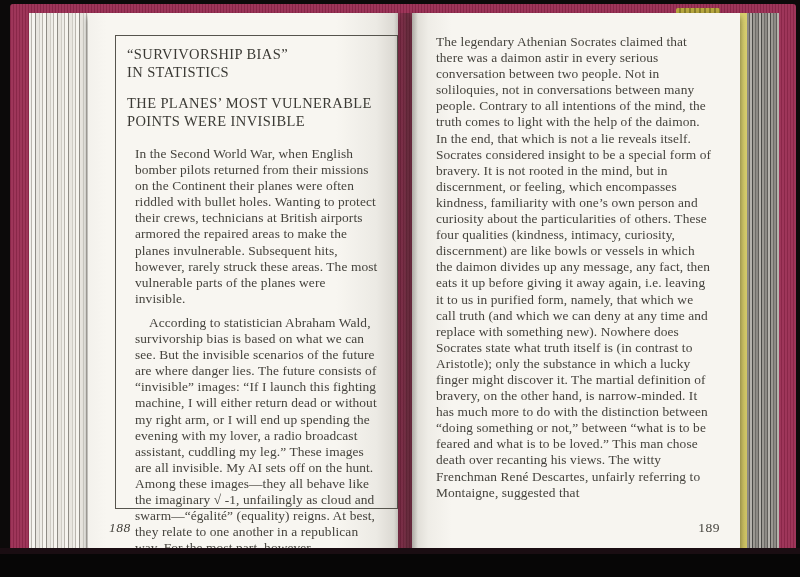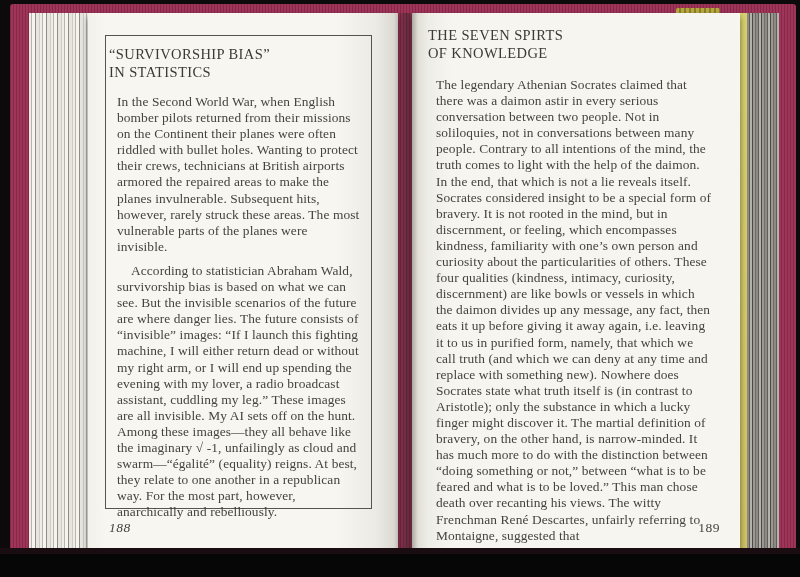--- a/index.html
+++ b/index.html
@@ -64,23 +64,23 @@
     border-radius:0 0 3px 0;
     box-shadow:0 4px 6px rgba(0,0,0,0.5);
   }
   .gutter{
     position:absolute;left:394px;top:13px;width:24px;height:537px;
     background:linear-gradient(90deg,rgba(40,35,30,0) 0,rgba(40,35,30,0.35) 45%,rgba(40,35,30,0.45) 55%,rgba(40,35,30,0) 100%);
     pointer-events:none;
   }
   
   .content-box{
-    position:absolute;left:17px;top:22px;width:259px;height:454px;
+    position:absolute;left:27px;top:22px;width:259px;height:454px;
     border:1px solid #56544d;
-    padding:9px 3px;
+    padding:9px 11px;
   }
   .headline{
     font-size:14.5px;line-height:18px;letter-spacing:0.4px;
     color:#3b3a35;margin:0 0 13px 0;white-space:pre-line;
   }
   .headline.sub{margin-bottom:16px;}
   .bodytext{
     font-size:13.4px;line-height:16.1px;letter-spacing:0.1px;
     color:#45433d;
   }
@@ -108,32 +108,32 @@
 
 <div class="fan fan-left"></div>
 <div class="yellow-edge"></div>
 <div class="fan fan-right"></div>
 <div class="headband"></div>
 
 <div class="page page-left">
   <div class="content-box">
     <div class="headline">“SURVIVORSHIP BIAS”
 IN STATISTICS</div>
+    <div class="headline sub">THE PLANES’ MOST VULNERABLE
+POINTS WERE INVISIBLE</div>
     <div class="bodytext">
       <p>In the Second World War, when English bomber pilots returned from their missions on the Continent their planes were often riddled with bullet holes. Wanting to protect their crews, technicians at British airports armored the repaired areas to make the planes invulnerable. Subsequent hits, however, rarely struck these areas. The most vulnerable parts of the planes were invisible.</p>
       <p>According to statistician Abraham Wald, survivorship bias is based on what we can see. But the invisible scenarios of the future are where danger lies. The future consists of “invisible” images: “If I launch this fighting machine, I will either return dead or without my right arm, or I will end up spending the evening with my lover, a radio broadcast assistant, cuddling my leg.” These images are all invisible. My AI sets off on the hunt. Among these images—they all behave like the imaginary √ -1, unfailingly as cloud and swarm—“égalité” (equality) reigns. At best, they relate to one another in a republican way. For the most part, however, anarchically and rebelliously.</p>
     </div>
   </div>
   <div class="folio folio-left">188</div>
 </div>
 
 <div class="page page-right">
   <div class="rp-inner">
-    <div class="rp-headline">THE SEVEN SPIRTS
-OF KNOWLEDGE</div>
     <div class="bodytext">
       <p>The legendary Athenian Socrates claimed that there was a daimon astir in every serious conversation between two people. Not in soliloquies, not in conversations between many people. Contrary to all intentions of the mind, the truth comes to light with the help of the daimon. In the end, that which is not a lie reveals itself. Socrates considered insight to be a special form of bravery. It is not rooted in the mind, but in discernment, or feeling, which encompasses kindness, familiarity with one’s own person and curiosity about the particularities of others. These four qualities (kindness, intimacy, curiosity, discernment) are like bowls or vessels in which the daimon divides up any message, any fact, then eats it up before giving it away again, i.e. leaving it to us in purified form, namely, that which we call truth (and which we can deny at any time and replace with something new). Nowhere does Socrates state what truth itself is (in contrast to Aristotle); only the substance in which a lucky finger might discover it. The martial definition of bravery, on the other hand, is narrow-minded. It has much more to do with the distinction between “doing something or not,” between “what is to be feared and what is to be loved.” This man chose death over recanting his views. The witty Frenchman René Descartes, unfairly referring to Montaigne, suggested that</p>
     </div>
   </div>
   <div class="folio folio-right">189</div>
 </div>
 
 <div class="gutter"></div>
 <div class="cover-bottom-shadow"></div>
 

